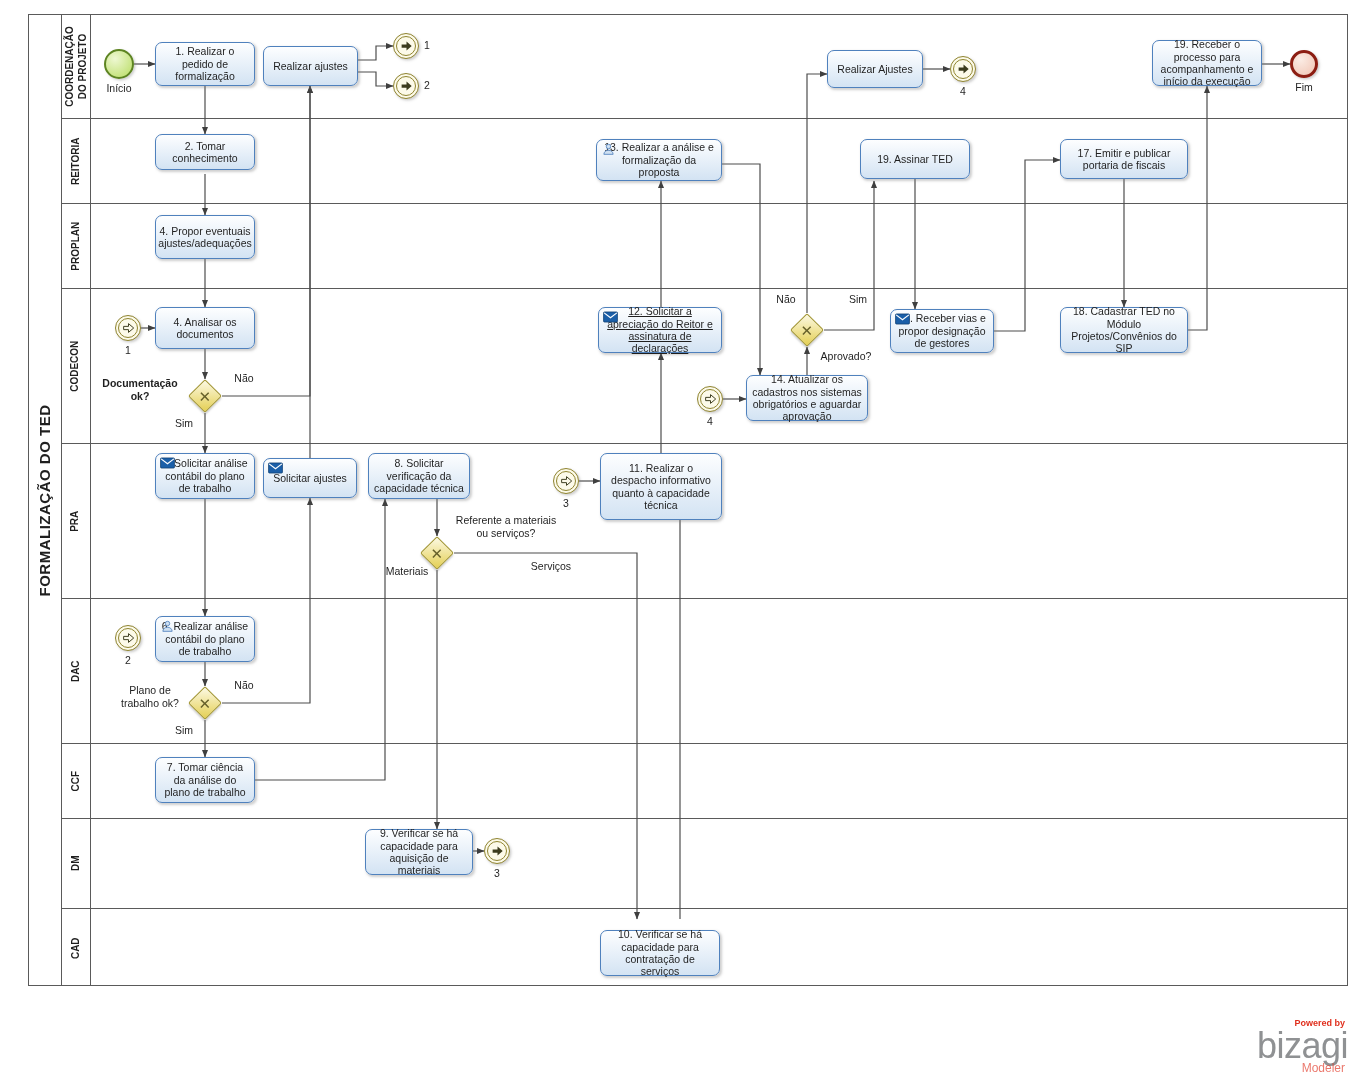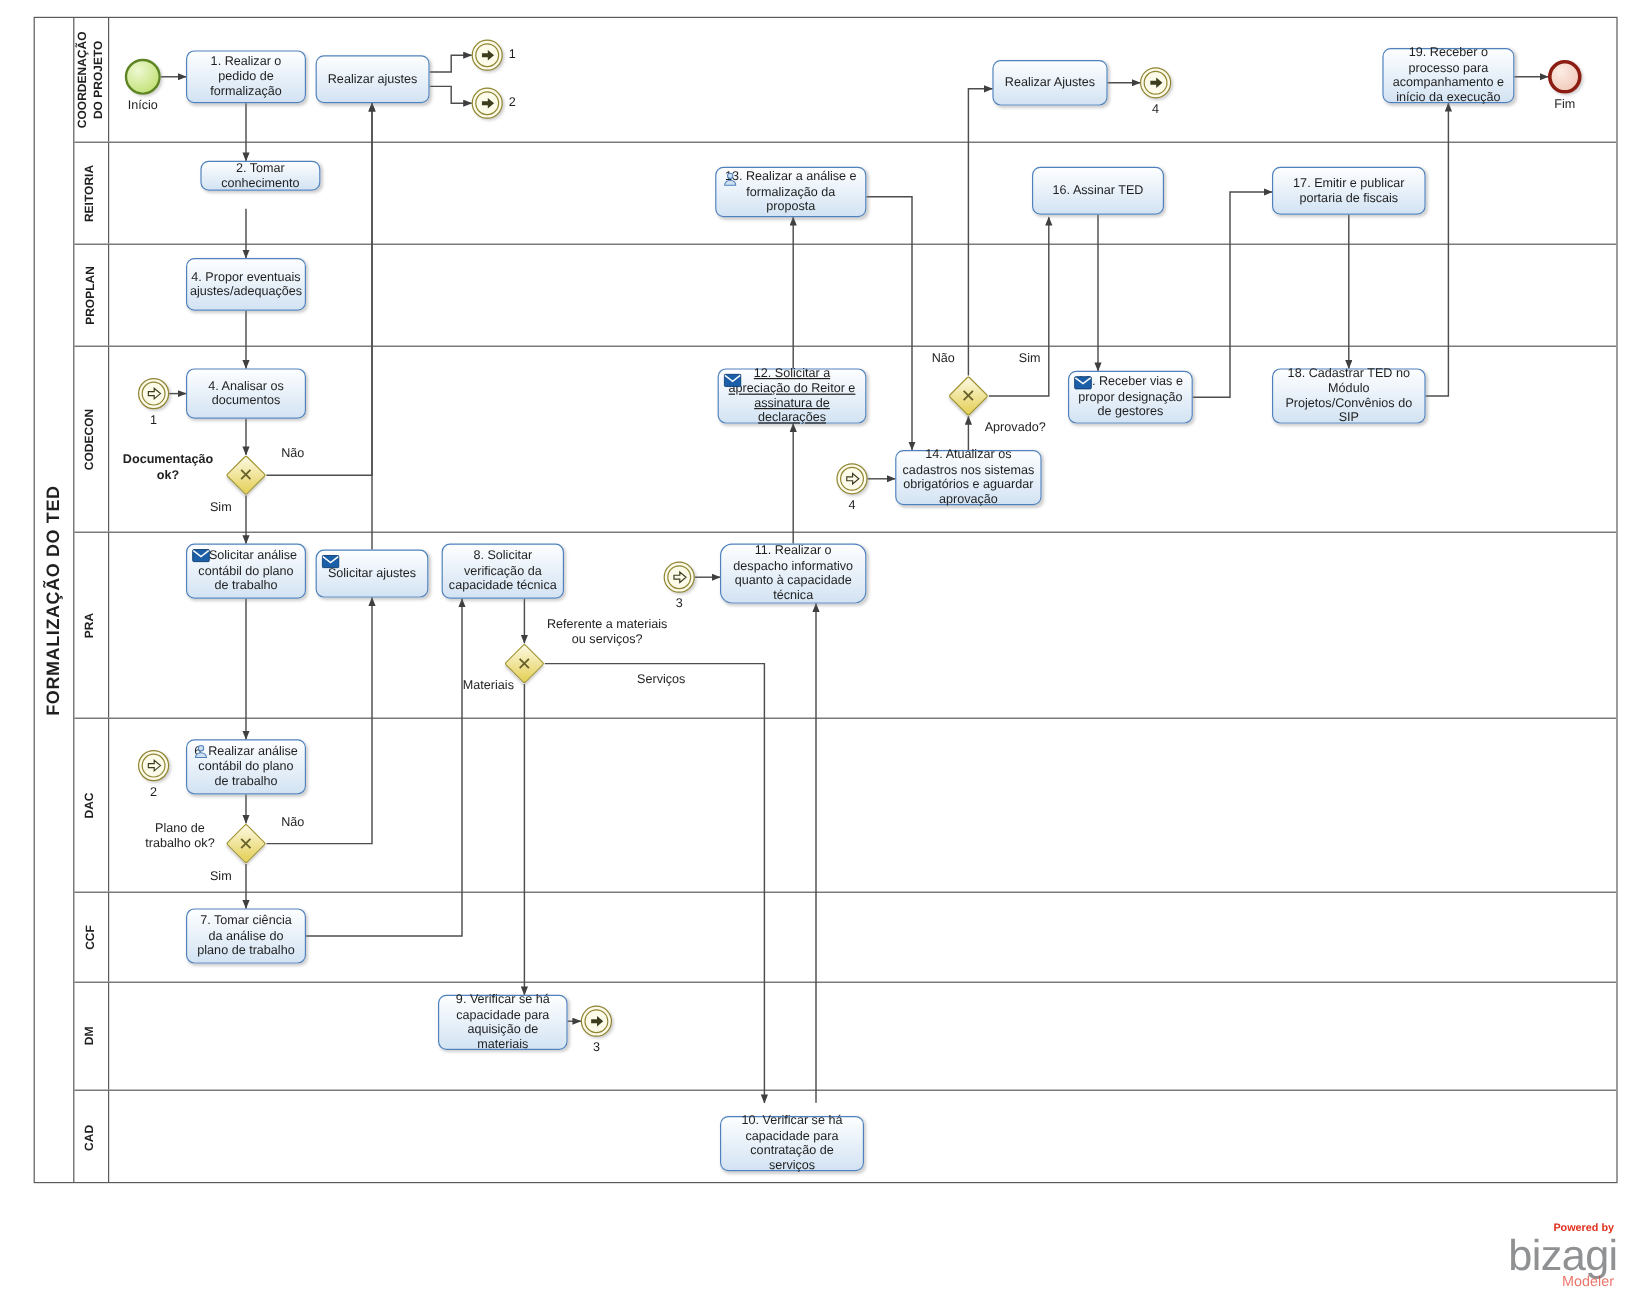--- a/index.html
+++ b/index.html
@@ -242,34 +242,34 @@
             </svg>
           </div>
         </div>
       </div>
       <div class="node-label" style="left: 928px; top: 85px; width: 70px;">4</div>
       <div class="task" style="left: 1152px; top: 40px; width: 110px; height: 46px;">
         <span class="task-label">19. Receber o processo para acompanhamento e início da execução</span>
       </div>
       <div class="event end" style="left: 1290px; top: 50px; width: 28px; height: 28px;"></div>
       <div class="node-label" style="left: 1269px; top: 81px; width: 70px;">Fim</div>
-      <div class="task" style="left: 155px; top: 134px; width: 100px; height: 25px; margin-left: 12px;">
+      <div class="task" style="left: 155px; top: 134px; width: 100px; height: 36px;">
         <span class="task-label">2. Tomar conhecimento</span>
       </div>
       <div class="task" style="left: 596px; top: 139px; width: 126px; height: 42px;">
         <div class="task-icon">
           <svg viewBox="0 0 14 14">
             <circle cx="7" cy="4.1" r="2.6" style="fill:var(--user-icon-fill);stroke:var(--user-icon-stroke);stroke-width:1"></circle>
             <path d="M1.6 13.2 a5.4 4.8 0 0 1 10.8 0 z" style="fill:var(--user-icon-fill);stroke:var(--user-icon-stroke);stroke-width:1"></path>
           </svg>
         </div>
         <span class="task-label">13. Realizar a análise e formalização da proposta</span>
       </div>
       <div class="task" style="left: 860px; top: 139px; width: 110px; height: 40px;">
-        <span class="task-label">16. Assinar TED</span>
+        <span class="task-label">19. Assinar TED</span>
       </div>
       <div class="task" style="left: 1060px; top: 139px; width: 128px; height: 40px;">
         <span class="task-label">17. Emitir e publicar portaria de fiscais</span>
       </div>
       <div class="task" style="left: 155px; top: 215px; width: 100px; height: 44px;">
         <span class="task-label">4. Propor eventuais ajustes/adequações</span>
       </div>
       <div class="event link" style="left: 115px; top: 315px; width: 26px; height: 26px;">
         <div class="link-inner">
           <div class="link-arrow">
@@ -347,21 +347,21 @@
       <div class="event link" style="left: 553px; top: 468px; width: 26px; height: 26px;">
         <div class="link-inner">
           <div class="link-arrow">
             <svg viewBox="0 0 16 14">
               <path d="M2 5 L8 5 L8 1.6 L14.4 7 L8 12.4 L8 9 L2 9 z" style="fill:none;stroke:var(--link-arrow);stroke-width:1.2"></path>
             </svg>
           </div>
         </div>
       </div>
       <div class="node-label" style="left: 531px; top: 497px; width: 70px;">3</div>
-      <div class="task" style="left: 600px; top: 453px; width: 122px; height: 50px; border-radius: 10px;">
+      <div class="task" style="left: 600px; top: 453px; width: 122px; height: 67px;">
         <span class="task-label">11. Realizar o despacho informativo quanto à capacidade técnica</span>
       </div>
       <div class="gateway" style="left: 425px; top: 541px; width: 24px; height: 24px;">
         <span class="gw-x">✕</span>
       </div>
       <div class="event link" style="left: 115px; top: 625px; width: 26px; height: 26px;">
         <div class="link-inner">
           <div class="link-arrow">
             <svg viewBox="0 0 16 14">
               <path d="M2 5 L8 5 L8 1.6 L14.4 7 L8 12.4 L8 9 L2 9 z" style="fill:none;stroke:var(--link-arrow);stroke-width:1.2"></path>

